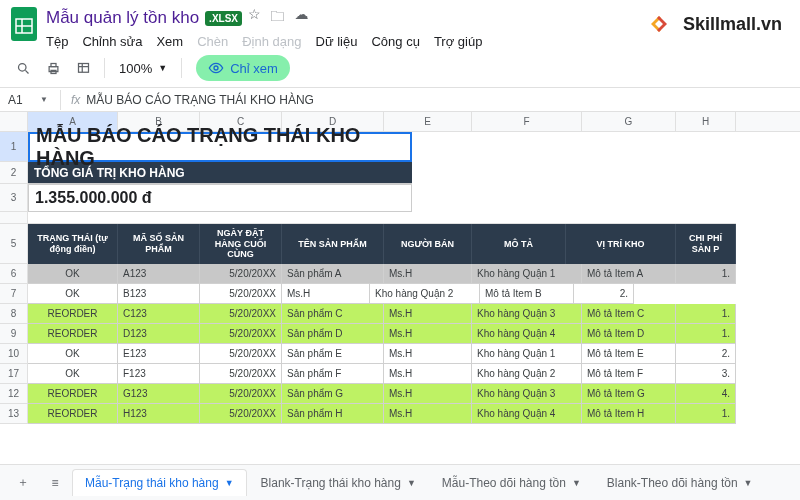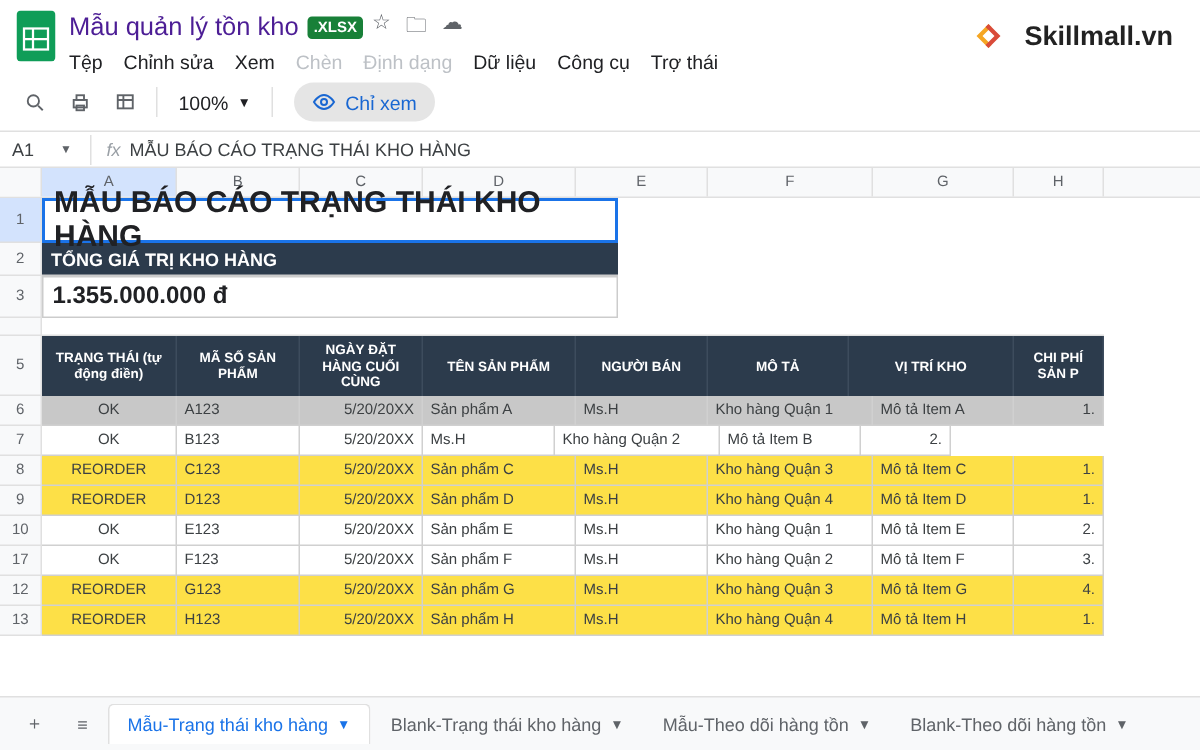--- a/index.html
+++ b/index.html
@@ -12,21 +12,21 @@
 .xlsx-badge{background:#188038;color:#fff;font-size:10px;font-weight:bold;padding:2px 4px;border-radius:3px}
 .title-icons{display:flex;gap:10px;color:#5f6368;font-size:14px}
 .menubar{display:flex;gap:14px;font-size:13px;color:#202124;margin-top:4px}
 .menubar span{cursor:pointer}
 .menubar .disabled{color:#bdc1c6}
 .brand{display:flex;align-items:center;gap:12px;font-size:18px;font-weight:bold;color:#222;margin-top:6px;margin-right:8px}
 .brand-logo{width:24px;height:24px}
 .toolbar{display:flex;align-items:center;gap:4px;padding:6px 10px;border-bottom:1px solid #e0e0e0}
 .tb-btn{width:26px;height:26px;display:flex;align-items:center;justify-content:center;color:#5f6368;border-radius:4px;cursor:pointer;font-size:14px}
 .zoom{display:flex;align-items:center;gap:2px;font-size:13px;padding:0 6px}
-.chi-xem{display:flex;align-items:center;gap:6px;background:#e5e5e5;color:#1967d2;padding:5px 12px;border-radius:16px;font-size:13px;margin-left:6px}
+.chi-xem{display:flex;align-items:center;gap:6px;background:#86efac;color:#1967d2;padding:5px 12px;border-radius:16px;font-size:13px;margin-left:6px}
 .sep{width:1px;height:20px;background:#e0e0e0;margin:0 4px}
 .namebox-row{display:flex;align-items:center;border-bottom:1px solid #e0e0e0;height:24px}
 .namebox{width:56px;padding:0 8px;font-size:12px;color:#3c4043;display:flex;align-items:center;justify-content:space-between}
 .fx{color:#9aa0a6;font-style:italic;font-size:12px;padding:0 6px}
 .formula-text{font-size:12px;color:#3c4043}
 .grid-wrap{overflow:hidden;height:362px;position:relative}
 .col-headers{display:flex;background:#f8f9fa;border-bottom:1px solid #e0e0e0;height:20px}
 .rowh{width:28px;background:#f8f9fa;border-right:1px solid #e0e0e0;text-align:center;font-size:10px;color:#5f6368;display:flex;align-items:center;justify-content:center}
 .colh{border-right:1px solid #e0e0e0;text-align:center;font-size:10px;color:#5f6368;display:flex;align-items:center;justify-content:center}
 .colh.active{background:#d3e3fd}
@@ -40,21 +40,21 @@
 .header-bar{height:22px;width:384px;background:#2c3b4c;color:#fff;font-weight:bold;font-size:12px;padding:3px 6px;border-bottom:1px solid #ccc;display:flex;align-items:center}
 .value-cell{height:28px;width:384px;font-size:16px;font-weight:bold;padding:4px 6px;border:1px solid #ccc;display:flex;align-items:center}
 .spacer-row{height:12px;border-bottom:1px solid #e0e0e0;width:708px}
 .thead-row{display:flex;height:40px}
 .th{background:#2c3b4c;color:#fff;font-size:9px;font-weight:bold;display:flex;align-items:center;justify-content:center;text-align:center;border-right:1px solid #3d4c5d;padding:2px 3px;line-height:1.2}
 .drow{display:flex;height:20px}
 .td{border-right:1px solid #d0d0d0;border-bottom:1px solid #d0d0d0;font-size:10px;color:#3c4043;padding:2px 5px;display:flex;align-items:center;overflow:hidden;white-space:nowrap}
 .td.center{justify-content:center}
 .td.right{justify-content:flex-end}
 .gray{background:#c8c8c8}
-.orange{background:#fde047}
+.orange{background:#bef264}
 .bottom-tabs{position:absolute;bottom:0;left:0;right:0;height:36px;border-top:1px solid #e0e0e0;display:flex;align-items:center;background:#f8f9fa;padding:0 8px;gap:2px}
 .tab-btn{width:30px;height:28px;display:flex;align-items:center;justify-content:center;color:#5f6368;cursor:pointer}
 .sheet-tab{padding:6px 12px;font-size:12px;display:flex;align-items:center;gap:6px;cursor:pointer;border-radius:4px 4px 0 0;color:#5f6368}
 .sheet-tab.active{color:#1a73e8;font-weight:500;background:#fff;border-top:1px solid #e0e0e0;border-left:1px solid #e0e0e0;border-right:1px solid #e0e0e0}
 .sheet-tab .dd{font-size:9px}
 svg{display:block}
 </style>
 </head>
 <body>
 
@@ -78,21 +78,21 @@
       </div>
     </div>
     <div class="menubar">
       <span>Tệp</span>
       <span>Chỉnh sửa</span>
       <span>Xem</span>
       <span class="disabled">Chèn</span>
       <span class="disabled">Định dạng</span>
       <span>Dữ liệu</span>
       <span>Công cụ</span>
-      <span>Trợ thái</span>
+      <span>Trợ giúp</span>
     </div>
   </div>
   <div class="brand">
     <svg class="brand-logo" viewBox="0 0 24 24">
         <path d="M4 12 L12 4 L14 6 L8 12 L14 18 L12 20 Z" fill="#f5a623"></path>
         <path d="M10 6 L12 4 L20 12 L12 20 L10 18 L16 12 Z" fill="#d94b3a"></path>
       </svg>
     <span>Skillmall.vn</span>
   </div>
 </div>

